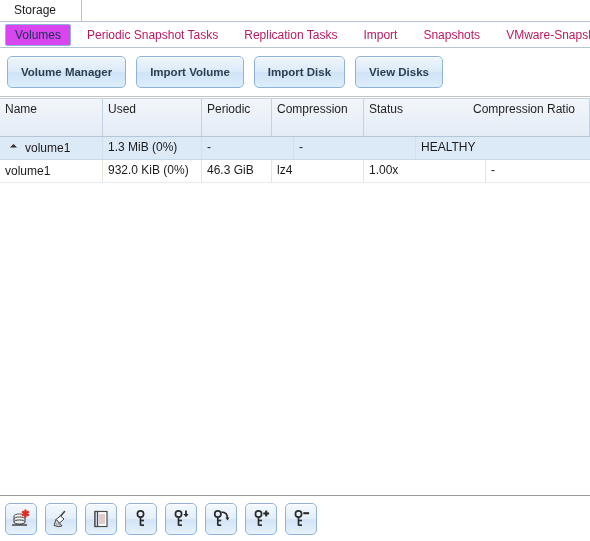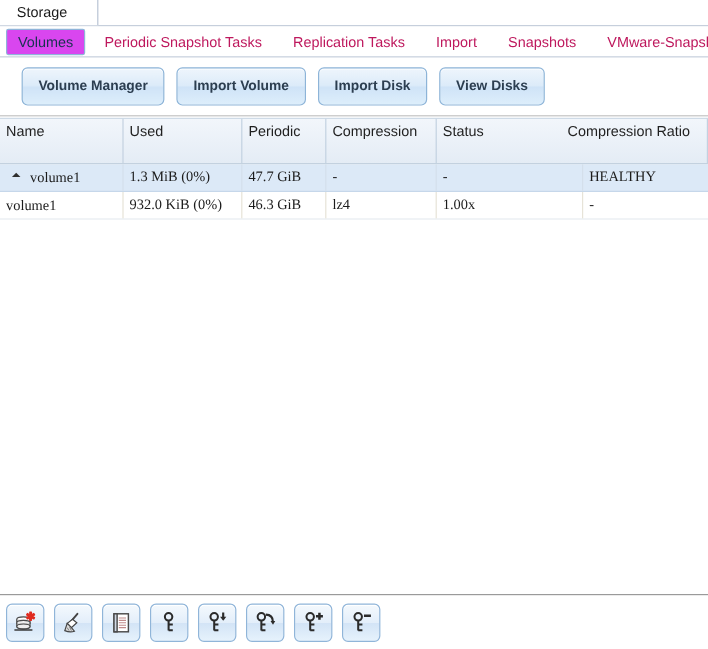--- a/index.html
+++ b/index.html
@@ -66,21 +66,21 @@
     color: #16324f;
     font-weight: normal;
   }
 
   
   .actionbar {
     height: 49px;
     background: #ffffff;
     display: flex;
     align-items: center;
-    padding-left: 18px;
+    padding-left: 7px;
     border-bottom: 1px solid #c3c3c3;
     box-sizing: border-box;
   }
   .btn {
     height: 32px;
     padding: 0 13px;
     margin-right: 10px;
     font-family: "Liberation Sans", sans-serif;
     font-size: 11.5px;
     font-weight: bold;
@@ -120,21 +120,20 @@
     box-sizing: border-box;
     overflow: hidden;
     white-space: nowrap;
     cursor: pointer;
   }
   .grid-row {
     display: flex;
     height: 23px;
     box-sizing: border-box;
     border-bottom: 1px solid #e6ebf0;
-    font-family: Liberation Serif, serif;
   }
   .grid-row.selected {
     background: #dce9f7;
     border-bottom: 1px solid #c6d7ea;
   }
   .grid-row .cell {
     font-size: 12px;
     color: #1b1b1b;
     line-height: 21px;
     padding-left: 5px;
@@ -245,21 +244,20 @@
     <div class="cell c5">Status</div>
     <div class="cell c4">Compression Ratio</div>
   </div>
 
   <div class="grid-row selected">
     <div class="cell c0 name-cell">
       <span class="expander"></span>
       <span>volume1</span>
     </div>
     <div class="cell c1">1.3 MiB (0%)</div>
-    <div class="cell c2">47.7 GiB</div>
     <div class="cell c3">-</div>
     <div class="cell c4">-</div>
     <div class="cell c5">HEALTHY</div>
   </div>
 
   <div class="grid-row">
     <div class="cell c0 name-cell child-indent">
       <span>volume1</span>
     </div>
     <div class="cell c1">932.0 KiB (0%)</div>

